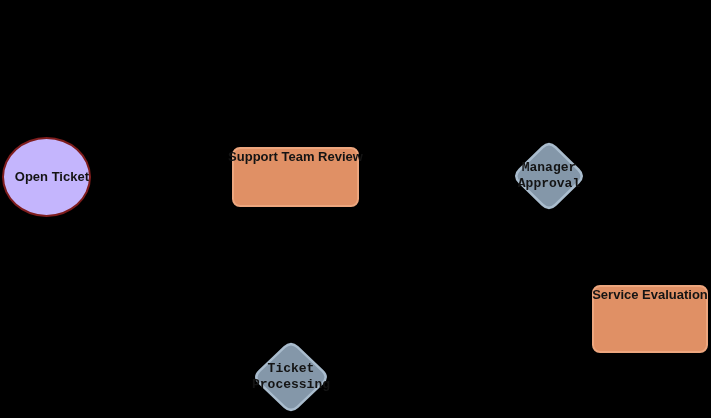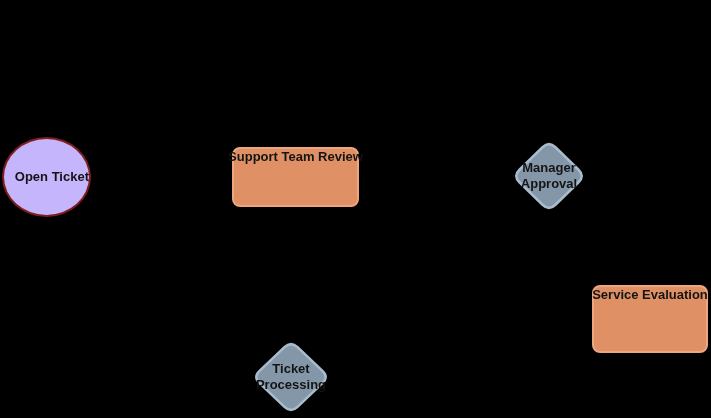--- a/index.html
+++ b/index.html
@@ -60,20 +60,21 @@
     position: absolute;
     left: 0; top: 0;
     overflow: visible;
   }
   .diamond-label {
     position: absolute;
     inset: 0;
     display: flex;
     align-items: center;
     justify-content: center;
+    font-family: Liberation Mono, monospace;
   }
 </style>
 </head>
 <body>
 
 <div class="canvas">
 
   <div id="open-ticket" class="ellipse-node">
     <div class="node-label nowrap">Open Ticket</div>
   </div>

